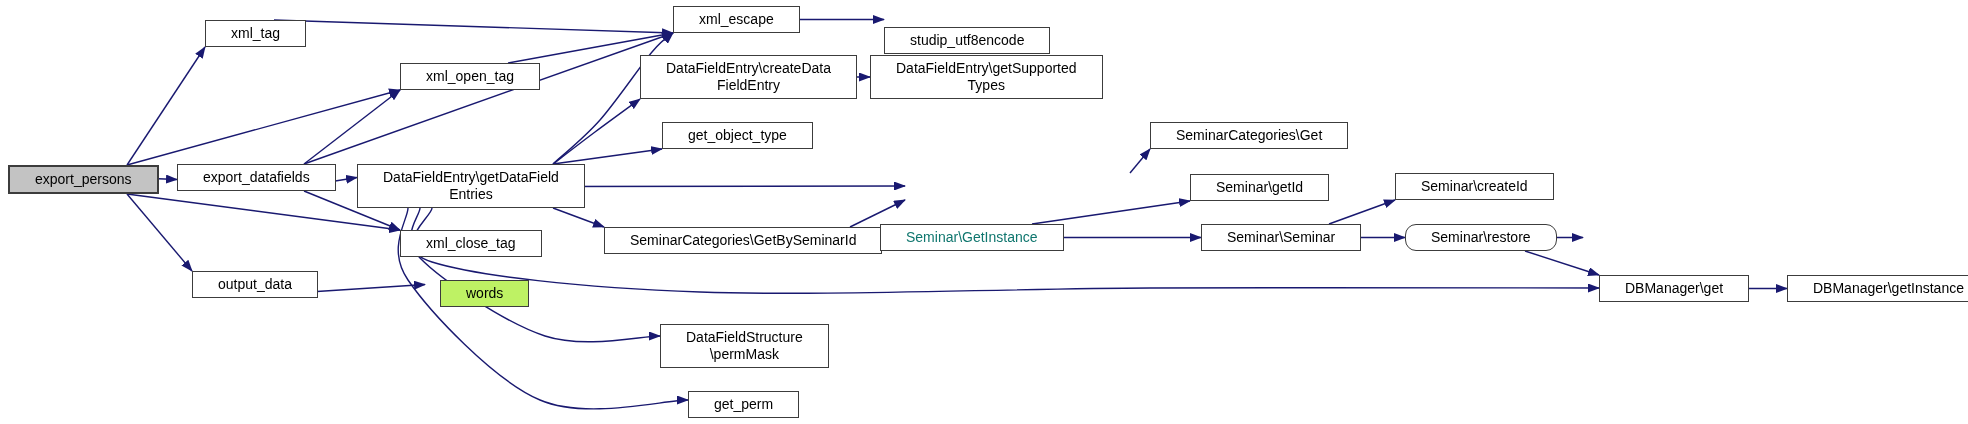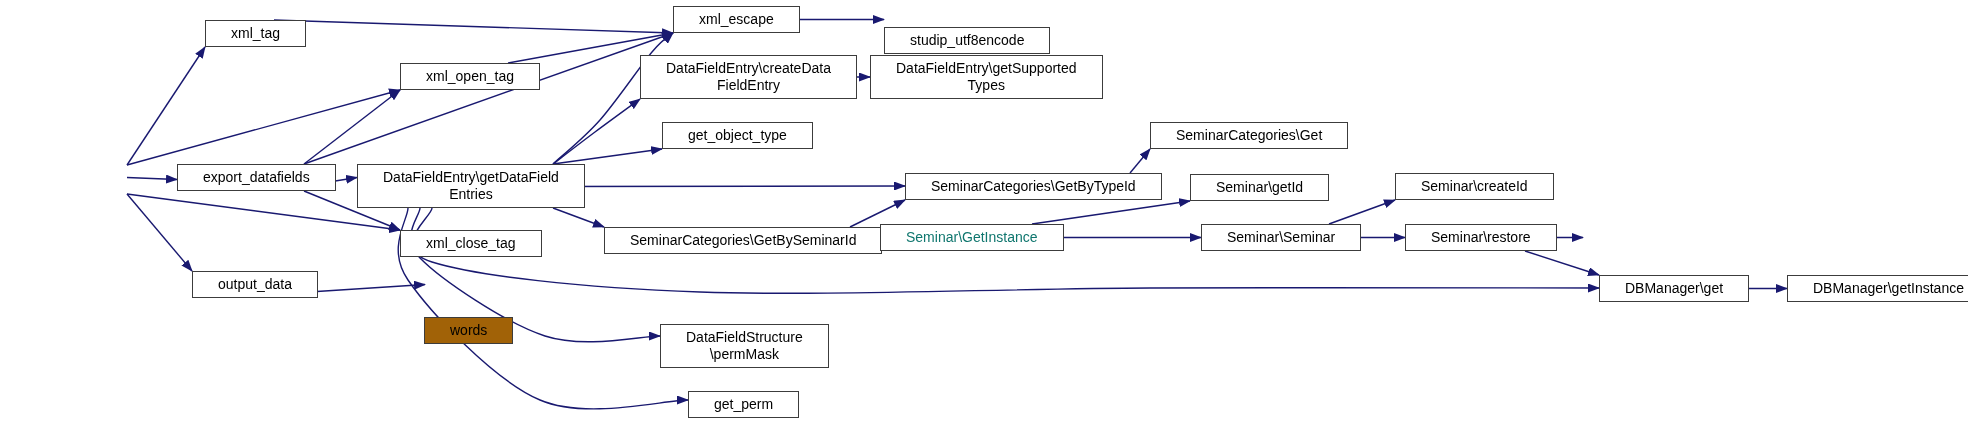--- a/index.html
+++ b/index.html
@@ -61,41 +61,41 @@
       <path d="M1130,173 L1150,149" fill="none" stroke="#191970" stroke-width="1.4" marker-end="url(#arrow)"></path>
       <path d="M1032,224 L1190,201" fill="none" stroke="#191970" stroke-width="1.4" marker-end="url(#arrow)"></path>
       <path d="M1032,237.5 L1201,237.5" fill="none" stroke="#191970" stroke-width="1.4" marker-end="url(#arrow)"></path>
       <path d="M1329,224 L1395,200" fill="none" stroke="#191970" stroke-width="1.4" marker-end="url(#arrow)"></path>
       <path d="M1329,237.5 L1405,237.5" fill="none" stroke="#191970" stroke-width="1.4" marker-end="url(#arrow)"></path>
       <path d="M1525,237.5 L1583,237.5" fill="none" stroke="#191970" stroke-width="1.4" marker-end="url(#arrow)"></path>
       <path d="M1525,251 L1599,275" fill="none" stroke="#191970" stroke-width="1.4" marker-end="url(#arrow)"></path>
       <path d="M1717,288.5 L1787,288.5" fill="none" stroke="#191970" stroke-width="1.4" marker-end="url(#arrow)"></path>
       <path d="M286,293.5 L425,284.5" fill="none" stroke="#191970" stroke-width="1.4" marker-end="url(#arrow)"></path>
     </svg>
+<div class="node highlight" style="left: 8px; top: 165px; border-color: rgb(60, 60, 60); background: rgb(195, 195, 195); color: rgb(0, 0, 0);">export_persons</div>
     <div class="node" style="left: 205px; top: 20px; border-color: rgb(60, 60, 60); background: rgb(255, 255, 255); color: rgb(0, 0, 0);">xml_tag</div>
     <div class="node" style="left: 177px; top: 164px; border-color: rgb(60, 60, 60); background: rgb(255, 255, 255); color: rgb(0, 0, 0);">export_datafields</div>
     <div class="node" style="left: 192px; top: 271px; border-color: rgb(60, 60, 60); background: rgb(255, 255, 255); color: rgb(0, 0, 0);">output_data</div>
     <div class="node" style="left: 400px; top: 63px; border-color: rgb(60, 60, 60); background: rgb(255, 255, 255); color: rgb(0, 0, 0);">xml_open_tag</div>
     <div class="node" style="left: 357px; top: 164px; border-color: rgb(60, 60, 60); background: rgb(255, 255, 255); color: rgb(0, 0, 0);">DataFieldEntry\getDataField
 Entries</div>
     <div class="node" style="left: 400px; top: 230px; border-color: rgb(60, 60, 60); background: rgb(255, 255, 255); color: rgb(0, 0, 0);">xml_close_tag</div>
-    <div class="node" style="left: 424px; top: 280px; border-color: rgb(60, 60, 60); background: #a16207; color: rgb(0, 0, 0); margin-top: 37px;">words</div>
+    <div class="node" style="left: 440px; top: 280px; border-color: rgb(60, 60, 60); background: #bef264; color: rgb(0, 0, 0);">words</div>
     <div class="node" style="left: 673px; top: 6px; border-color: rgb(60, 60, 60); background: rgb(255, 255, 255); color: rgb(0, 0, 0);">xml_escape</div>
     <div class="node" style="left: 640px; top: 55px; border-color: rgb(60, 60, 60); background: rgb(255, 255, 255); color: rgb(0, 0, 0);">DataFieldEntry\createData
 FieldEntry</div>
     <div class="node" style="left: 662px; top: 122px; border-color: rgb(60, 60, 60); background: rgb(255, 255, 255); color: rgb(0, 0, 0);">get_object_type</div>
     <div class="node" style="left: 604px; top: 227px; border-color: rgb(60, 60, 60); background: rgb(255, 255, 255); color: rgb(0, 0, 0);">SeminarCategories\GetBySeminarId</div>
     <div class="node" style="left: 660px; top: 324px; border-color: rgb(60, 60, 60); background: rgb(255, 255, 255); color: rgb(0, 0, 0);">DataFieldStructure
 \permMask</div>
     <div class="node" style="left: 688px; top: 391px; border-color: rgb(60, 60, 60); background: rgb(255, 255, 255); color: rgb(0, 0, 0);">get_perm</div>
     <div class="node" style="left: 884px; top: 6px; border-color: rgb(60, 60, 60); background: rgb(255, 255, 255); color: rgb(0, 0, 0); margin-top: 21px;">studip_utf8encode</div>
     <div class="node" style="left: 870px; top: 55px; border-color: rgb(60, 60, 60); background: rgb(255, 255, 255); color: rgb(0, 0, 0);">DataFieldEntry\getSupported
 Types</div>
     <div class="node" style="left: 1150px; top: 122px; border-color: rgb(60, 60, 60); background: rgb(255, 255, 255); color: rgb(0, 0, 0);">SeminarCategories\Get</div>
-    <div class="node" style="left: 905px; top: 173px; border-color: rgb(60, 60, 60); background: rgb(255, 255, 255); color: rgb(0, 0, 0);">SeminarCategories\GetByTypeId</div>
     <div class="node" style="left: 1190px; top: 174px; border-color: rgb(60, 60, 60); background: rgb(255, 255, 255); color: rgb(0, 0, 0);">Seminar\getId</div>
     <div class="node" style="left: 1395px; top: 173px; border-color: rgb(60, 60, 60); background: rgb(255, 255, 255); color: rgb(0, 0, 0);">Seminar\createId</div>
     <div class="node" style="left: 880px; top: 224px; border-color: rgb(60, 60, 60); background: rgb(255, 255, 255); color: #0f766e;">Seminar\GetInstance</div>
     <div class="node" style="left: 1201px; top: 224px; border-color: rgb(60, 60, 60); background: rgb(255, 255, 255); color: rgb(0, 0, 0);">Seminar\Seminar</div>
-    <div class="node" style="left: 1405px; top: 224px; border-color: rgb(60, 60, 60); background: rgb(255, 255, 255); color: rgb(0, 0, 0);">Seminar\restore</div>
+    <div class="node" style="left: 1405px; top: 224px; border-color: rgb(60, 60, 60); background: rgb(255, 255, 255); color: rgb(0, 0, 0); border-radius: 11px;">Seminar\restore</div>
     <div class="node" style="left: 1599px; top: 275px; border-color: rgb(60, 60, 60); background: rgb(255, 255, 255); color: rgb(0, 0, 0);">DBManager\get</div>
     <div class="node" style="left: 1787px; top: 275px; border-color: rgb(60, 60, 60); background: rgb(255, 255, 255); color: rgb(0, 0, 0);">DBManager\getInstance</div>
   </div>
 
 </body></html>

